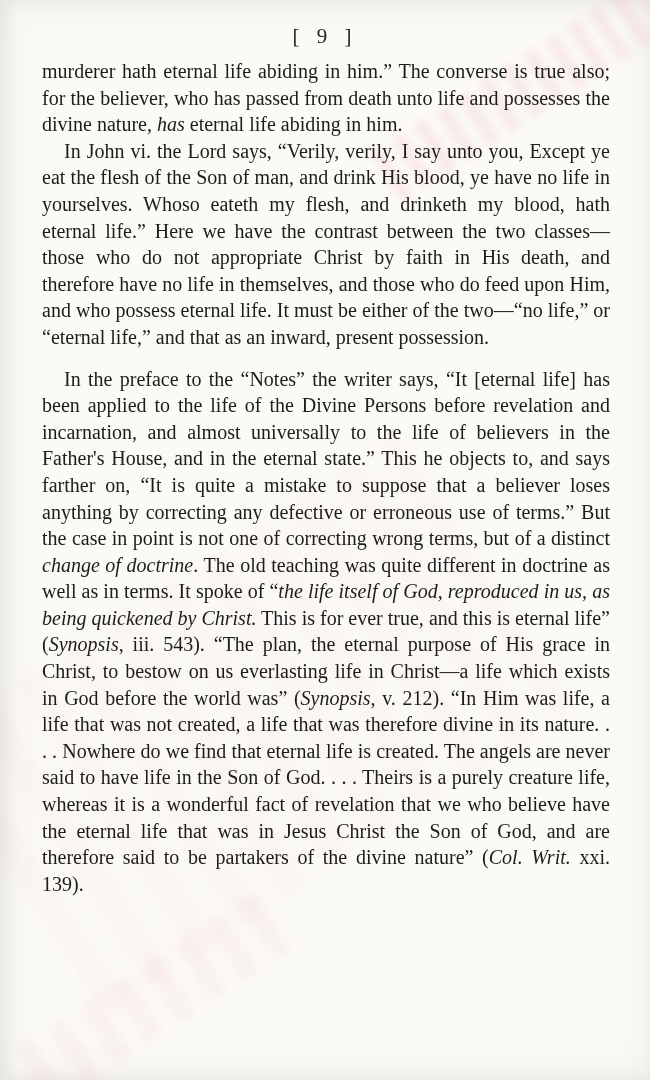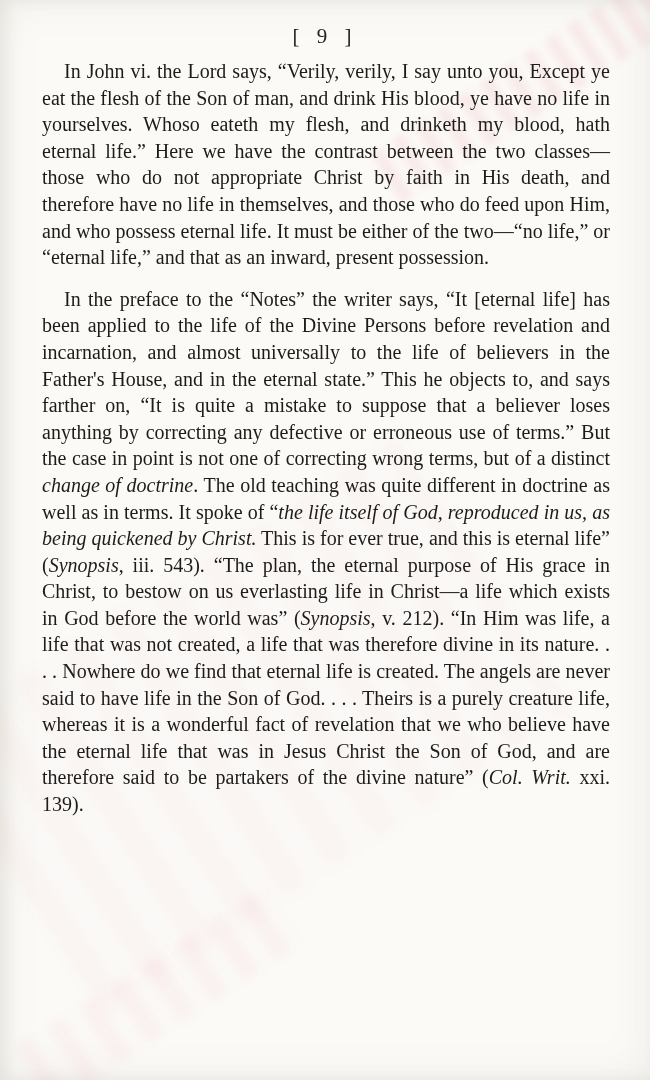--- a/index.html
+++ b/index.html
@@ -76,16 +76,17 @@
 <body>
 
 <div class="page">
   <div class="watermark-artifact wm-1"></div>
   <div class="watermark-artifact wm-2"></div>
   <div class="watermark-artifact wm-3"></div>
 
   <div class="page-number">[  9  ]</div>
 
   <div class="text-block">
+      <p><span>murderer hath eternal life abiding in him.”  The converse is true also; for the believer, who has passed from death unto life and possesses the divine nature, </span><span class="italic">has</span><span> eternal life abiding in him.</span></p>
       <p class="indent"><span>In John vi. the Lord says, “Verily, verily, I say unto you, Except ye eat the flesh of the Son of man, and drink His blood, ye have no life in yourselves.  Whoso eateth my flesh, and drinketh my blood, hath eternal life.”  Here we have the contrast between the two classes—those who do not appropriate Christ by faith in His death, and therefore have no life in themselves, and those who do feed upon Him, and who possess eternal life.  It must be either of the two—“no life,” or “eternal life,” and that as an inward, present possession.</span></p>
       <p class="indent gap"><span>In the preface to the “Notes” the writer says, “It [eternal life] has been applied to the life of the Divine Persons before revelation and incarnation, and almost universally to the life of believers in the Father's House, and in the eternal state.”  This he objects to, and says farther on, “It is quite a mistake to suppose that a believer loses anything by correcting any defective or erroneous use of terms.”  But the case in point is not one of correcting wrong terms, but of a distinct </span><span class="italic">change of doctrine</span><span>.  The old teaching was quite different in doctrine as well as in terms.  It spoke of “</span><span class="italic">the life itself of God, reproduced in us, as being quickened by Christ.</span><span> This is for ever true, and this is eternal life” (</span><span class="italic">Synopsis</span><span>, iii. 543).  “The plan, the eternal purpose of His grace in Christ, to bestow on us everlasting life in Christ—a life which exists in God before the world was” (</span><span class="italic">Synopsis</span><span>, v. 212).  “In Him was life, a life that was not created, a life that was therefore divine in its nature. . . . Nowhere do we find that eternal life is created.  The angels are never said to have life in the Son of God. . . . Theirs is a purely creature life, whereas it is a wonderful fact of revelation that we who believe have the eternal life that was in Jesus Christ the Son of God, and are therefore said to be partakers of the divine nature” (</span><span class="italic">Col. Writ.</span><span> xxi. 139).</span></p>
     </div>
 </div>
 
 </body></html>

